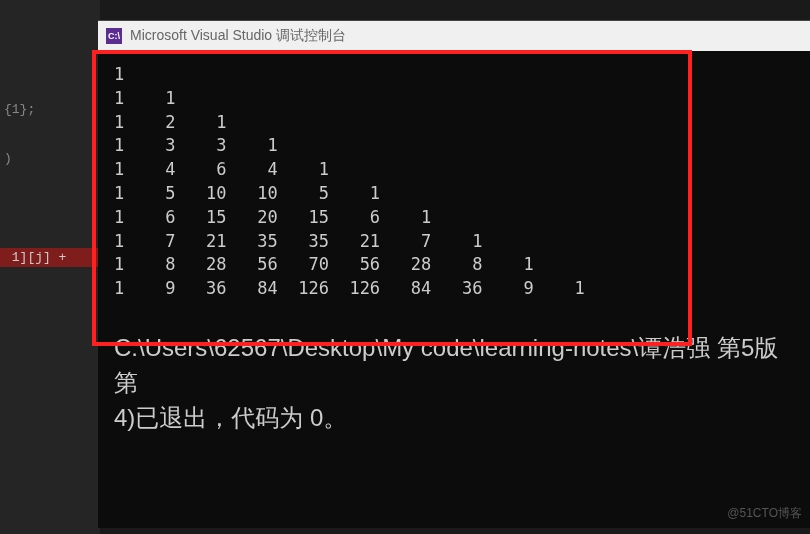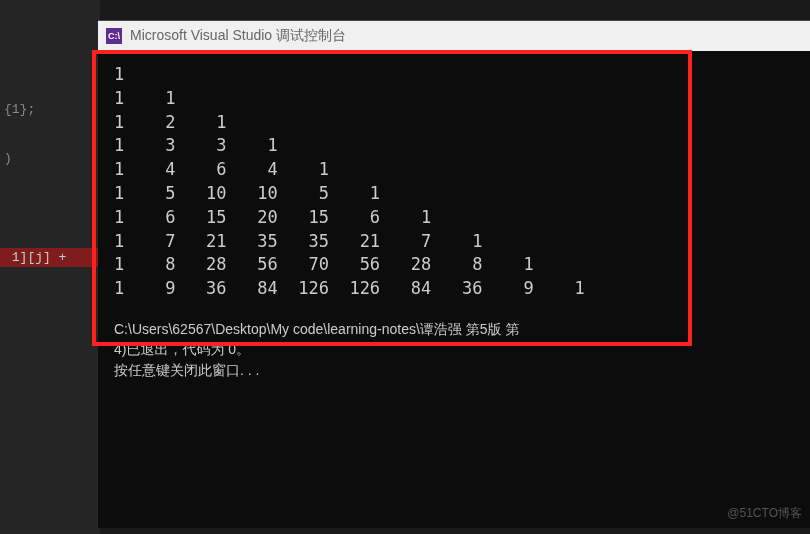--- a/index.html
+++ b/index.html
@@ -69,23 +69,23 @@
     .highlight-box {
       position: absolute;
       border: 4px solid #ff2020;
       left: 92px;
       top: 50px;
       width: 600px;
       height: 296px;
       pointer-events: none;
     }
     .status-text {
-      margin-top: 18px;
+      margin-top: 30px;
       color: #ccc;
-      font-size: 14px;
+      font-size: 24px;
       line-height: 1.45;
       font-family: 'Microsoft YaHei', SimSun, sans-serif;
     }
     .watermark {
       position: absolute;
       right: 8px;
       bottom: 12px;
       color: #555;
       font-size: 12px;
       font-family: sans-serif;
@@ -103,20 +103,19 @@
 <div class="console-window">
   <div class="titlebar">
     <span class="title-icon">C:\</span>
     <span>Microsoft Visual Studio 调试控制台</span>
   </div>
   <div class="console-body">
     <div class="triangle-output" id="triangle"><span class="row">1</span><span class="row">1    1</span><span class="row">1    2    1</span><span class="row">1    3    3    1</span><span class="row">1    4    6    4    1</span><span class="row">1    5   10   10    5    1</span><span class="row">1    6   15   20   15    6    1</span><span class="row">1    7   21   35   35   21    7    1</span><span class="row">1    8   28   56   70   56   28    8    1</span><span class="row">1    9   36   84  126  126   84   36    9    1</span></div>
     <div class="status-text">
       <div>C:\Users\62567\Desktop\My code\learning-notes\谭浩强 第5版 第</div>
       <div>4)已退出，代码为 0。</div>
-      <div>按任意键关闭此窗口. . .</div>
     </div>
   </div>
 </div>
 
 <div class="highlight-box"></div>
 
 <div class="watermark">@51CTO博客</div>
 
 </body></html>

